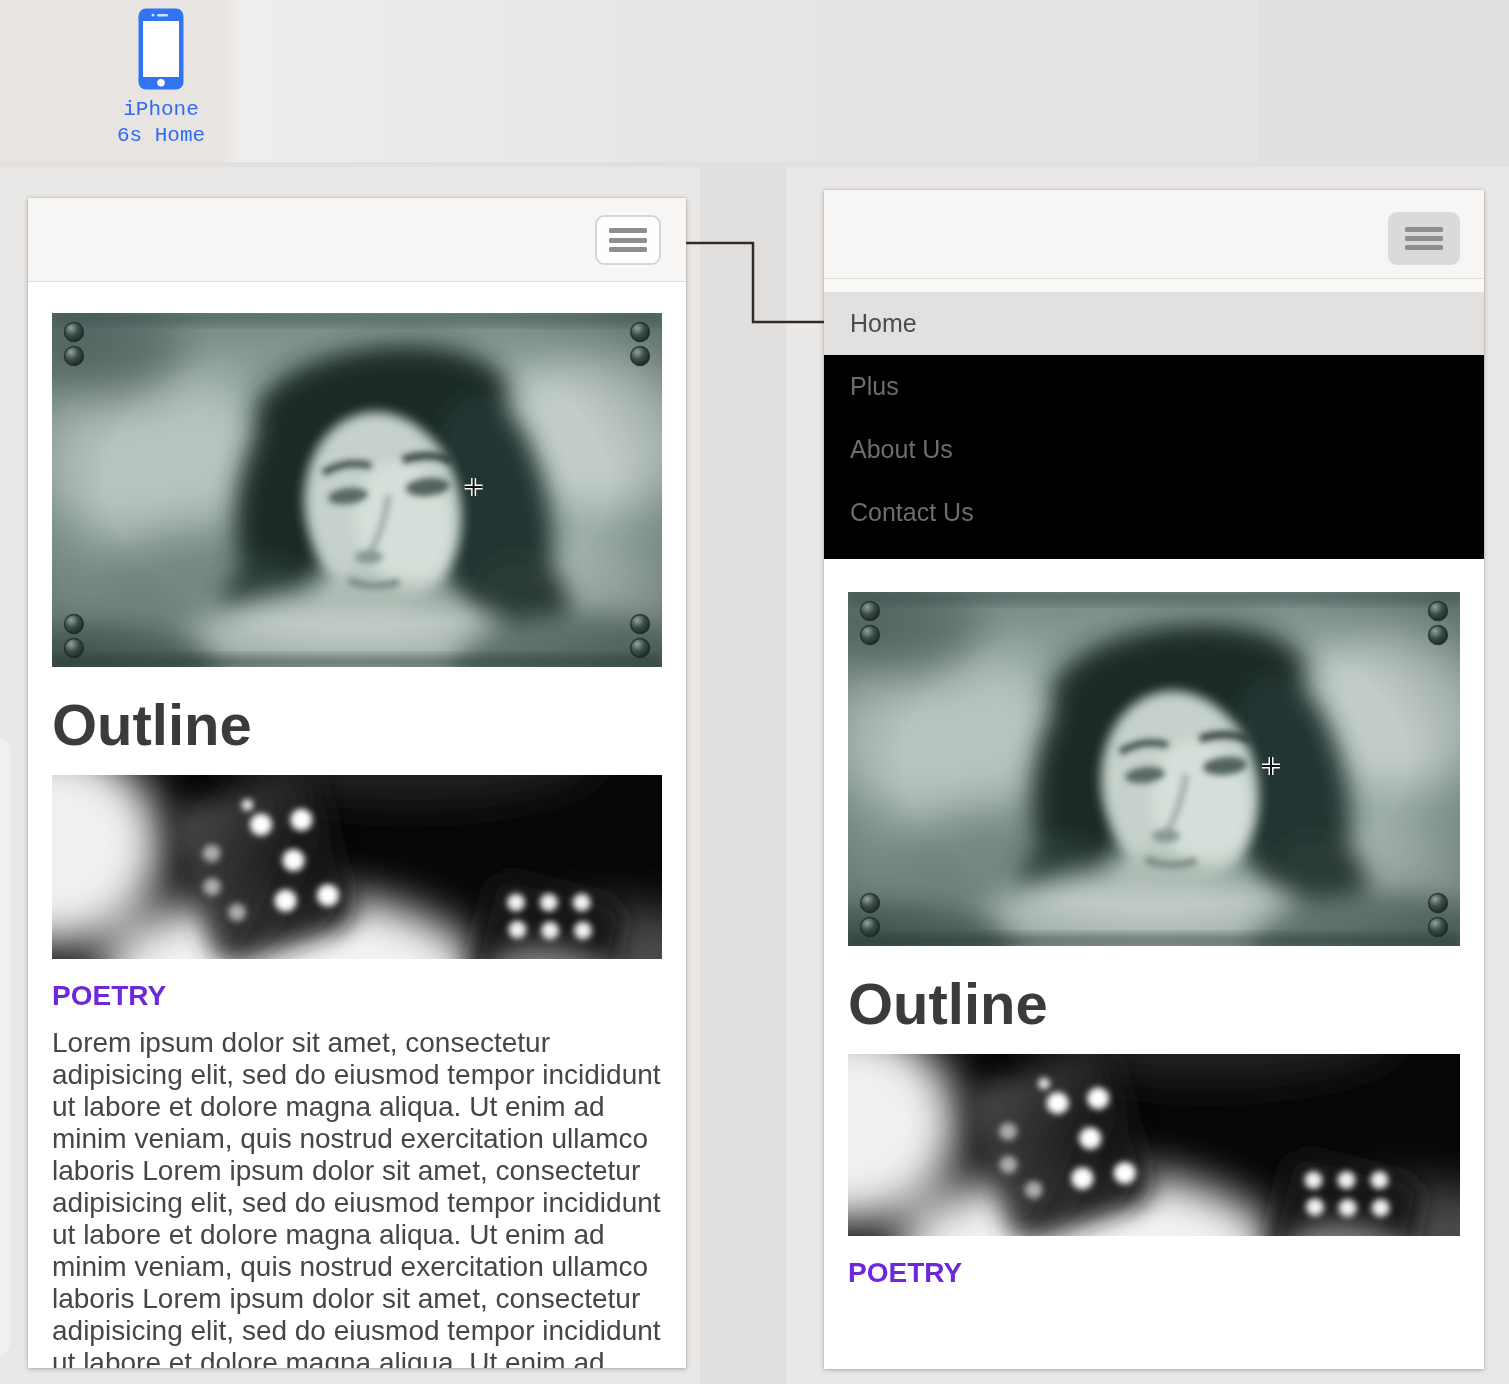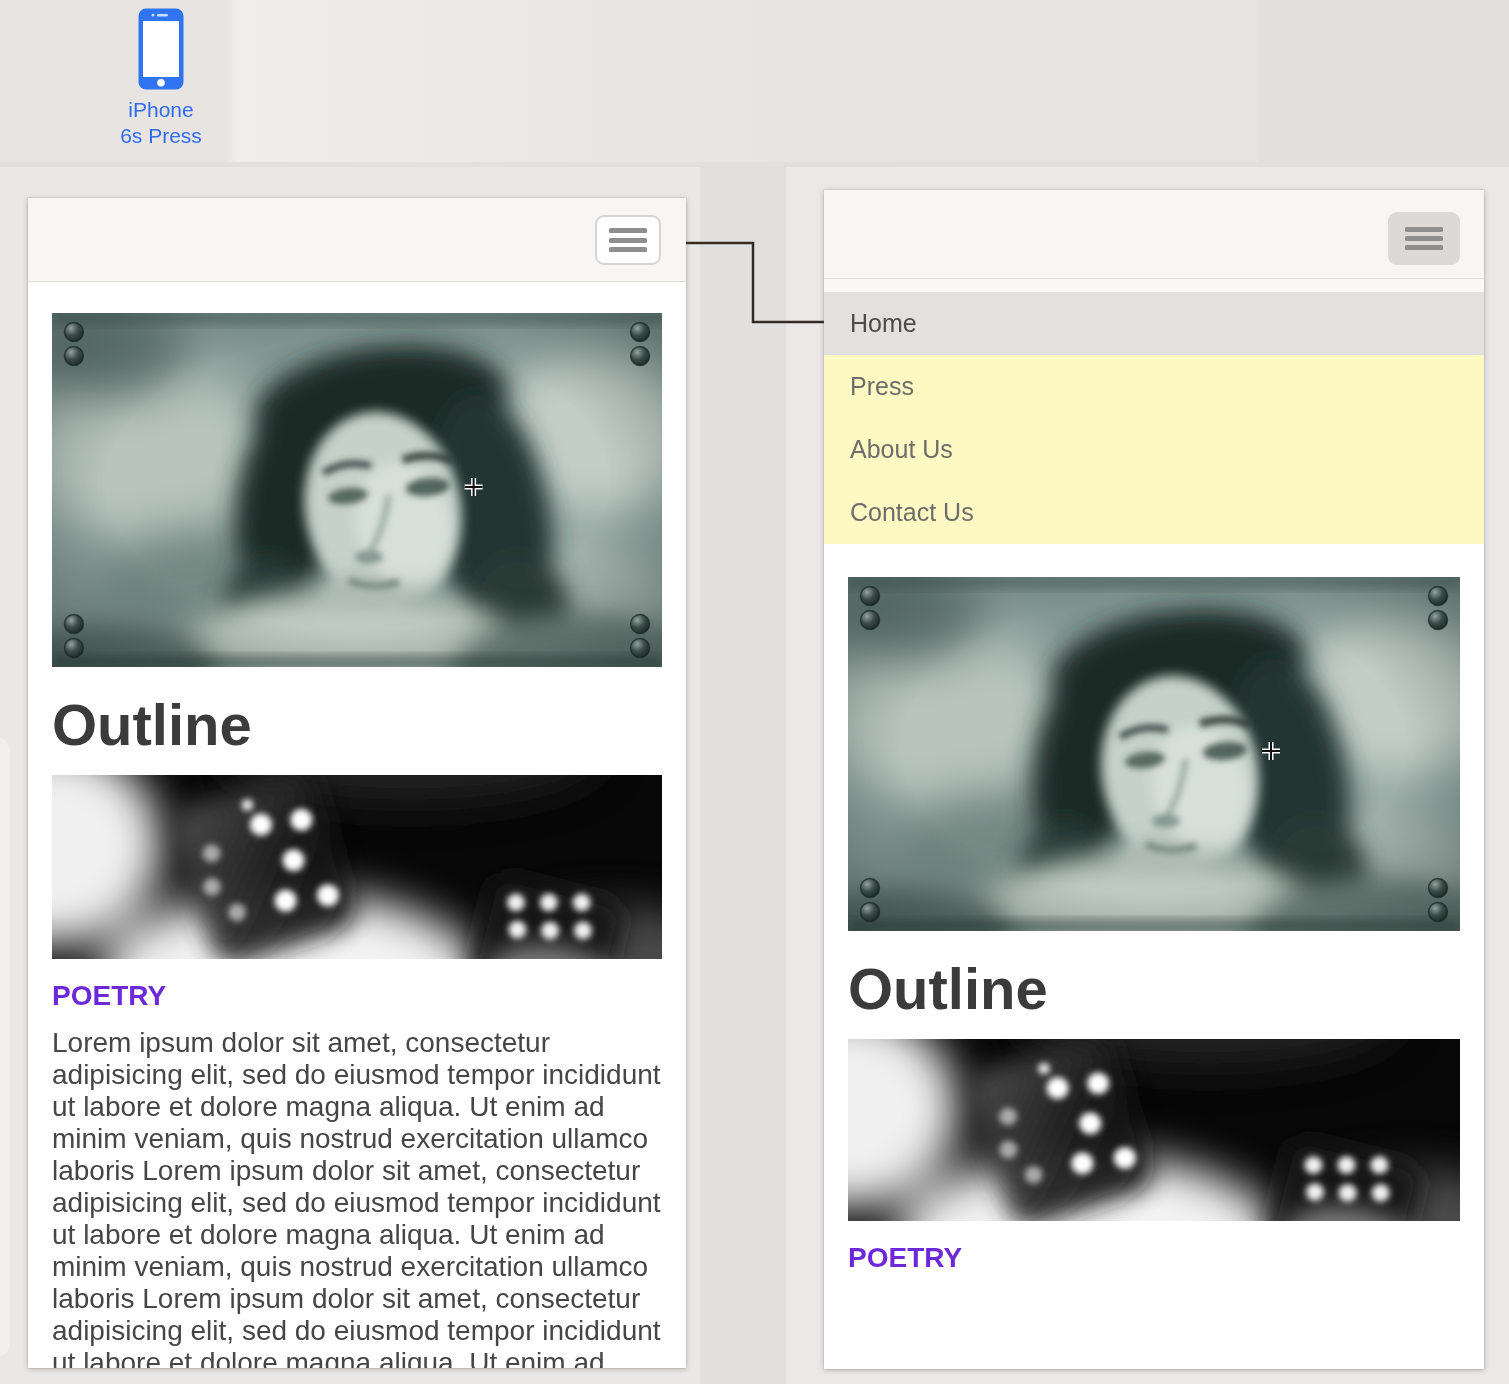--- a/index.html
+++ b/index.html
@@ -1,21 +1,21 @@
 <!DOCTYPE html>
 <html><head>
 <meta charset="utf-8">
 <style>
   html,body{margin:0;padding:0;background:#e2e0df;}
   #canvas{position:relative;width:1509px;height:1384px;background:#e2e0df;overflow:hidden;
           font-family:"Liberation Sans", sans-serif;}
 
   
   .topbar{position:absolute;left:0;top:0;width:1258px;height:162px;
-          background:linear-gradient(90deg,#e8e4e1 0,#e8e4e1 225px,#f0eeec 238px,#e9e7e5 620px,#e6e4e3 900px,#e6e4e3 100%);}
+          background:linear-gradient(90deg,#e8e4e1 0,#e8e4e1 225px,#f0eeec 238px,#e9e7e5 620px,#e6e4e3 900px,#e6e4e3 100%);font-family:Liberation Mono, monospace;}
   .device-tile{position:absolute;left:96px;top:8px;width:130px;text-align:center;cursor:pointer;}
   .phone-icon{display:block;margin:0 auto;}
   .device-label{margin-top:7px;color:#2e6cf3;font-size:21px;line-height:26px;}
   .device-label span{display:block;}
 
   
   .halo{position:absolute;top:167px;height:1217px;}
   .halo-left{left:0;width:700px;background:#eae8e6;}
   .halo-right{left:786px;width:723px;background:#ebe9e8;}
   .edge-card{position:absolute;left:-18px;top:737px;width:28px;height:620px;background:#f2f0ee;border-radius:14px;}
@@ -34,21 +34,21 @@
   .ab-right .m-header{height:89px;}
 
   .hamburger{position:absolute;display:flex;flex-direction:column;justify-content:center;align-items:center;cursor:pointer;}
   .hamburger.outline{right:25px;top:17px;width:66px;height:50px;background:#fefefe;
                      border:2px solid #d8d6d3;border-radius:9px;box-sizing:border-box;}
   .hamburger.filled{right:24px;top:22px;width:72px;height:53px;background:#dcdad8;border:none;border-radius:9px;}
   .h-icon{display:block;}
   .h-icon .bar{display:block;width:38px;height:5px;background:#8e8e8e;border-radius:1.5px;margin:4.25px 0;}
 
   
-  .menu{background:#fef9c3;padding-bottom:0;}
+  .menu{background:#000000;padding-bottom:15px;}
   .menu-gap{height:13px;background:#faf9f8;}
   .menu-item{height:63px;line-height:63px;padding-left:26px;font-size:25px;color:#6d6d6d;cursor:pointer;}
   .menu-item.active{background:#e3e1df;color:#4c4c4c;}
 
   
   .m-content{padding:0 24px;margin-top:28px;}
   .figure{margin:0;line-height:0;}
   .figure svg{width:100%;height:100%;display:block;}
   .hero{height:354px;}
   .ab-left  .hero{margin-top:31px;}
@@ -70,21 +70,21 @@
     <div class="device-tile">
       <svg class="phone-icon" width="46" height="82" viewBox="0 0 46 82">
         <rect x="0.5" y="0.5" width="45" height="81" rx="7.5" fill="#3074f4"></rect>
         <rect x="5" y="13" width="36" height="56" fill="#ffffff"></rect>
         <rect x="19" y="6" width="11" height="2.6" rx="1.3" fill="#cfe0ff"></rect>
         <circle cx="15" cy="7.2" r="1.4" fill="#cfe0ff"></circle>
         <circle cx="23" cy="74.8" r="3.8" fill="#ffffff"></circle>
       </svg>
       <div class="device-label">
         <span>iPhone</span>
-        <span>6s Press</span>
+        <span>6s Home</span>
       </div>
     </div>
   </div>
 
   <div class="halo halo-left"></div>
   <div class="halo halo-right"></div>
   <div class="edge-card"></div>
 
   <svg class="connector" viewBox="0 0 190 110">
     <circle cx="27" cy="18" r="3" fill="#352a22"></circle>
@@ -124,21 +124,21 @@
         <span class="h-icon">
           <i class="bar"></i>
             <i class="bar"></i>
             <i class="bar"></i>
         </span>
       </div>
     </header>
     <nav class="menu">
       <div class="menu-gap"></div>
       <div class="menu-item active">Home</div>
-      <div class="menu-item">Press</div>
+      <div class="menu-item">Plus</div>
       <div class="menu-item">About Us</div>
       <div class="menu-item">Contact Us</div>
     </nav>
     <div class="m-content">
       <div class="figure hero">
         <svg viewBox="0 0 612 354" preserveAspectRatio="none">
             <use href="#sym-woman"></use>
           </svg>
       </div>
       <h1 class="outline-h">Outline</h1>

